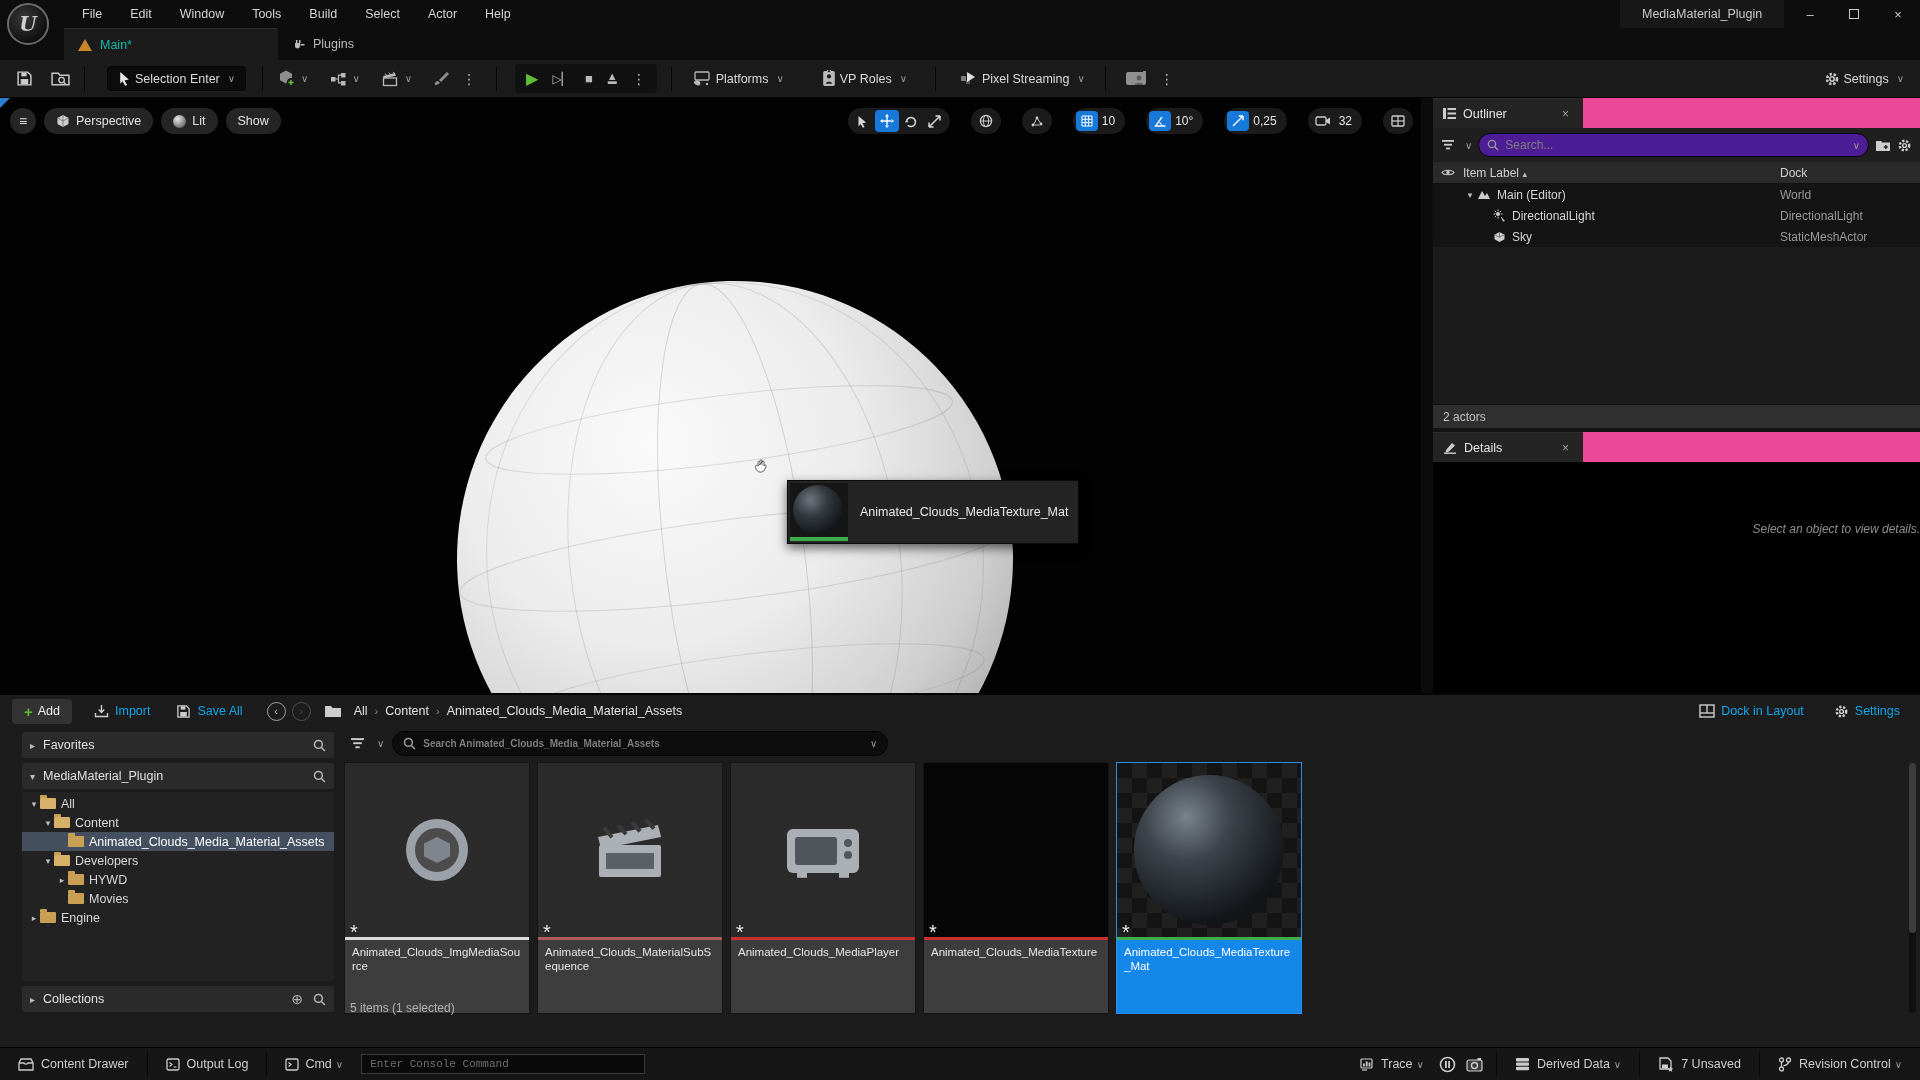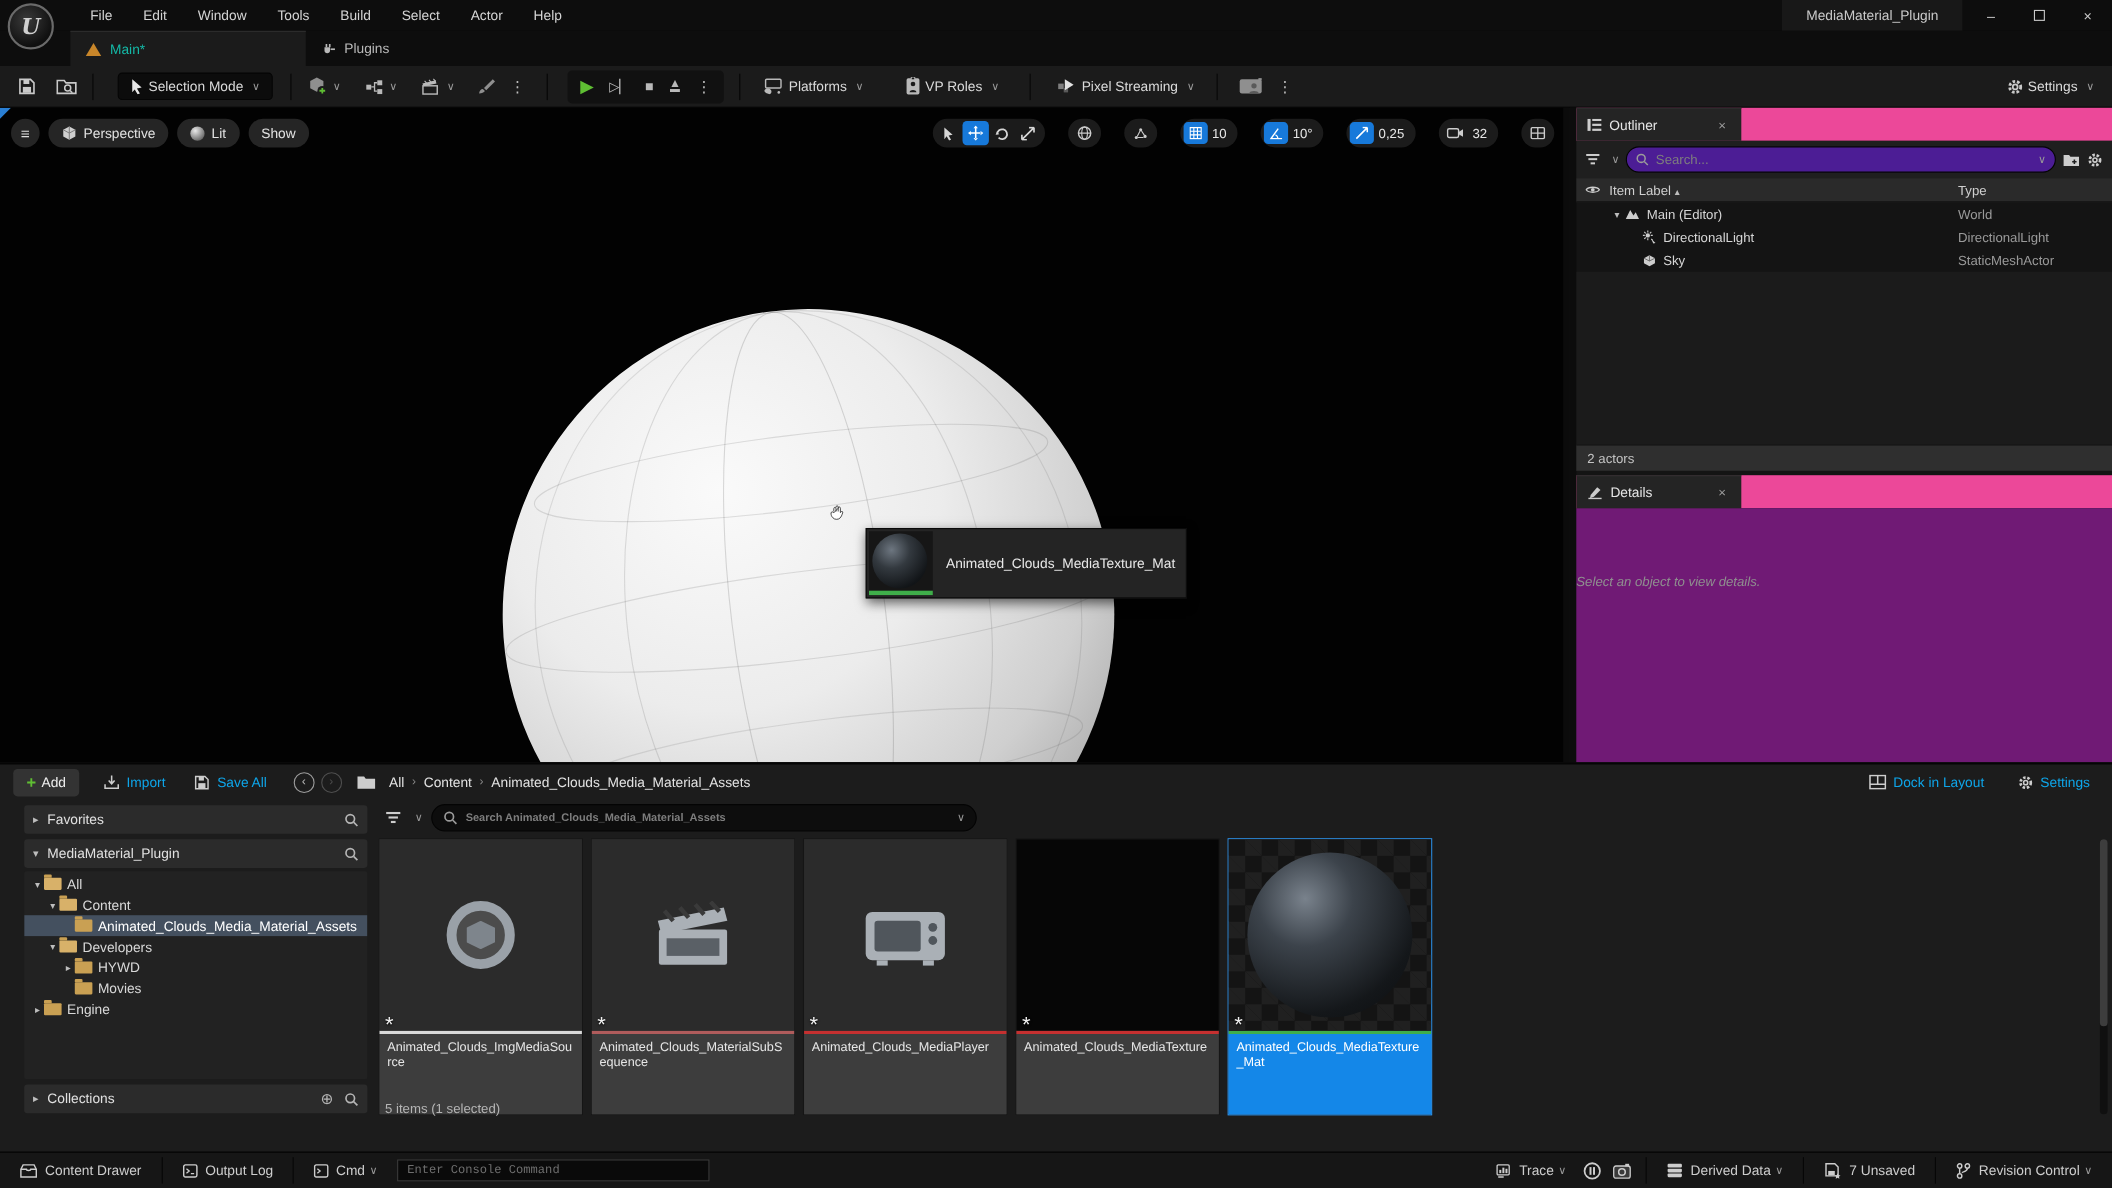--- a/index.html
+++ b/index.html
@@ -70,21 +70,21 @@
   #outliner-head { height:22px; background:#2a2a2a; display:flex; align-items:center; font-size:12px; color:#d0d0d0; border-bottom:1px solid #111; }
   .col-eye { width:30px; display:flex; justify-content:center; }
   .col-label { flex:1; }
   .col-type { width:140px; }
   .out-row { height:21px; display:flex; align-items:center; font-size:12px; color:#d6d6d6; }
   .out-row .col-type { color:#9a9a9a; }
   .out-ind { display:inline-block; }
   #outliner-body { background:#1b1b1b; height:157px; }
   #outliner-footer { height:24px; background:#2f2f2f; display:flex; align-items:center; padding:0 10px; color:#c4c4c4; border-top:1px solid #101010; }
   #details-panel { margin-top:4px; }
-  #details-body { height:260px; background:#701a75; display:flex; justify-content:flex-start; padding-top:60px; }
+  #details-body { height:260px; background:#000000; display:flex; justify-content:flex-end; padding-top:60px; }
   #details-empty { font-style:italic; color:#8f8f8f; font-size:12px; }
 
   
   #content-browser { position:absolute; top:693px; left:0; width:1920px; height:354px; background:#1c1c1c; border-top:2px solid #050505; }
   #cb-header { height:32px; display:flex; align-items:center; padding:0 12px; }
   #add-btn { background:#333; border-radius:4px; padding:4px 12px; display:flex; align-items:center; color:#efefef; font-size:12.5px; }
   .plus { color:#5fbe33; font-weight:bold; font-size:15px; margin-right:5px; }
   .cb-txtbtn { display:flex; align-items:center; color:#0ea5e9; font-size:12.5px; padding:4px 8px; }
   .navcirc { width:19px; height:19px; border:1.6px solid #9c9c9c; border-radius:50%; display:flex; align-items:center; justify-content:center; color:#bdbdbd; font-size:11px; margin:0 3px; }
   .navcirc.dim { border-color:#4e4e4e; color:#4e4e4e; }
@@ -189,21 +189,21 @@
         <path d="M1 3h6l1.5 2H17v9H1z" fill="none" stroke="#c9c9c9" stroke-width="1.4"></path>
         <circle cx="10" cy="9.5" r="2.6" fill="none" stroke="#c9c9c9" stroke-width="1.3"></circle>
         <line x1="12" y1="11.5" x2="14" y2="13.5" stroke="#c9c9c9" stroke-width="1.3"></line>
       </svg>
   </span>
   <span class="vsep"></span>
   <span class="pill" style="margin-left:14px">
     <svg width="13" height="15" viewBox="0 0 12 14">
         <path d="M2 1l8 7-4 .8L8.5 13l-2 .8-2.4-4.2L2 12z" fill="#e6e6e6"></path>
       </svg>
-    <span class="lbl">Selection Mode</span>
+    <span class="lbl">Selection Enter</span>
     <span class="chev">∨</span>
   </span>
   <span class="vsep" style="margin-left:16px"></span>
   <span class="tbtn">
     <svg width="20" height="19" viewBox="0 0 20 18">
         <path d="M9 1l6 3.2v6.6L9 14 3 10.8V4.2z" fill="#8f8f8f"></path>
         <circle cx="14" cy="13" r="4.4" fill="#1b1b1b"></circle>
         <path d="M14 10.4v5.2M11.4 13h5.2" stroke="#5fbe33" stroke-width="1.6"></path>
       </svg>
     <span class="chev">∨</span>
@@ -485,21 +485,21 @@
     </span>
   </div>
   <div id="outliner-head">
     <span class="col-eye">
       <svg width="14" height="9" viewBox="0 0 14 9">
           <path d="M1 4.5C3 1.5 11 1.5 13 4.5 11 7.5 3 7.5 1 4.5z" fill="none" stroke="#cdcdcd" stroke-width="1.2"></path>
           <circle cx="7" cy="4.5" r="1.7" fill="#cdcdcd"></circle>
         </svg>
     </span>
     <span class="col-label"><span>Item Label</span> <span style="font-size:9px;color:#bdbdbd">▴</span></span>
-    <span class="col-type">Type</span>
+    <span class="col-type">Dock</span>
   </div>
   <div id="outliner-rows">
     <div class="out-row">
       <span class="col-eye"></span>
       <span class="col-label row" style="display:flex;align-items:center">
         <span class="out-ind" style="width:14px;text-align:center;font-size:9px;color:#bdbdbd">▾</span>
         <span class="ic" style="margin-right:6px">
           <svg width="14" height="11" viewBox="0 0 14 11">
               <path d="M1 10L5 2l3 5 2-3 3 6z" fill="#cdcdcd"></path>
             </svg>

